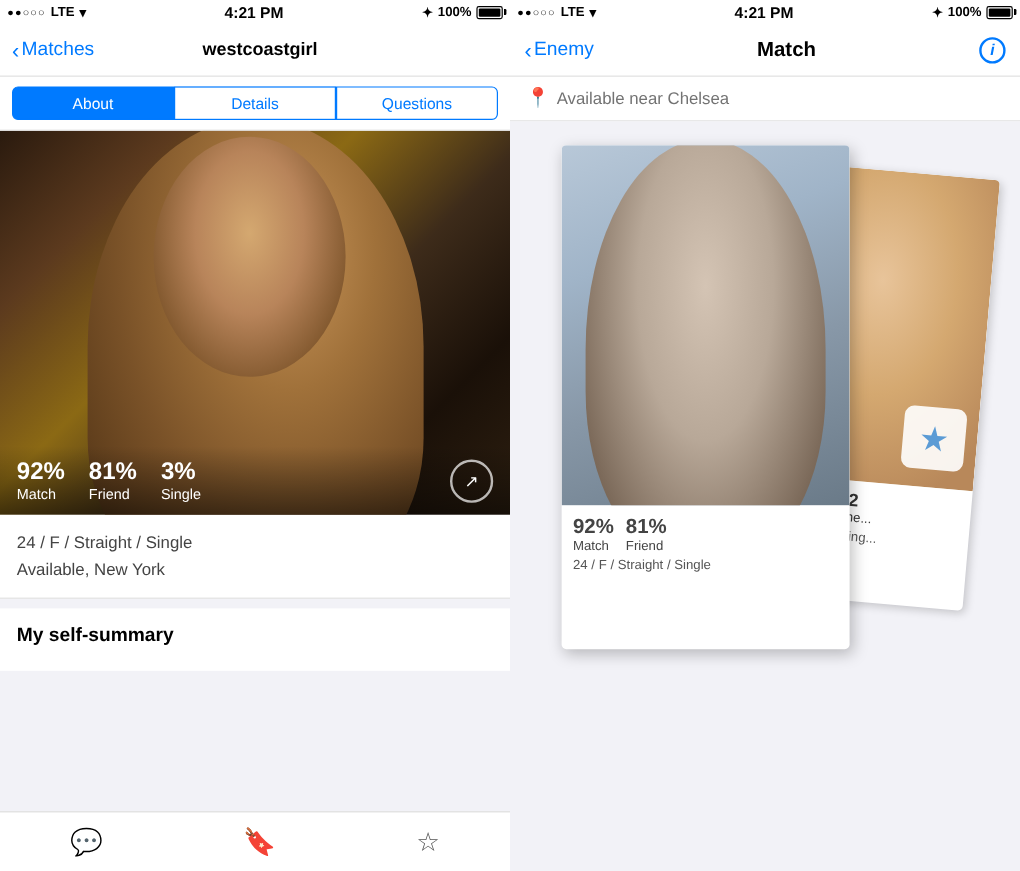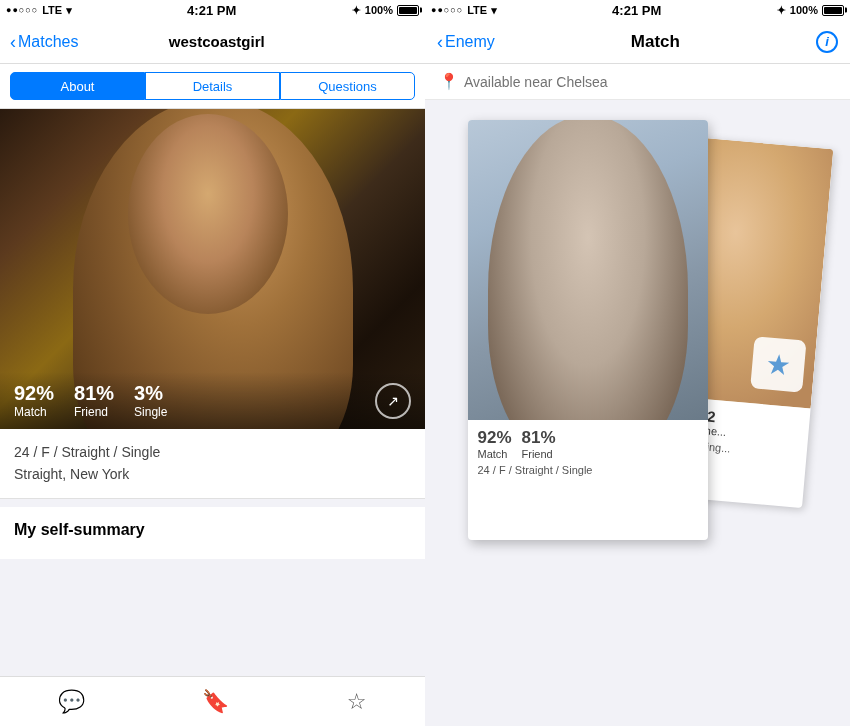--- a/index.html
+++ b/index.html
@@ -362,21 +362,21 @@
       </div>
       <div class="expand-btn">
         <span>↗</span>
       </div>
     </div>
   </div>
 
   <div class="profile-info">
     <div class="profile-details">
       <span>24 / F / Straight / Single</span><br>
-      <span>Straight, New York</span>
+      <span>Available, New York</span>
     </div>
   </div>
 
   <div class="self-summary">
     <div class="summary-title">My self-summary</div>
   </div>
 
   <div class="bottom-toolbar">
     <span class="toolbar-icon chat">💬</span>
     <span class="toolbar-icon">🔖</span>

